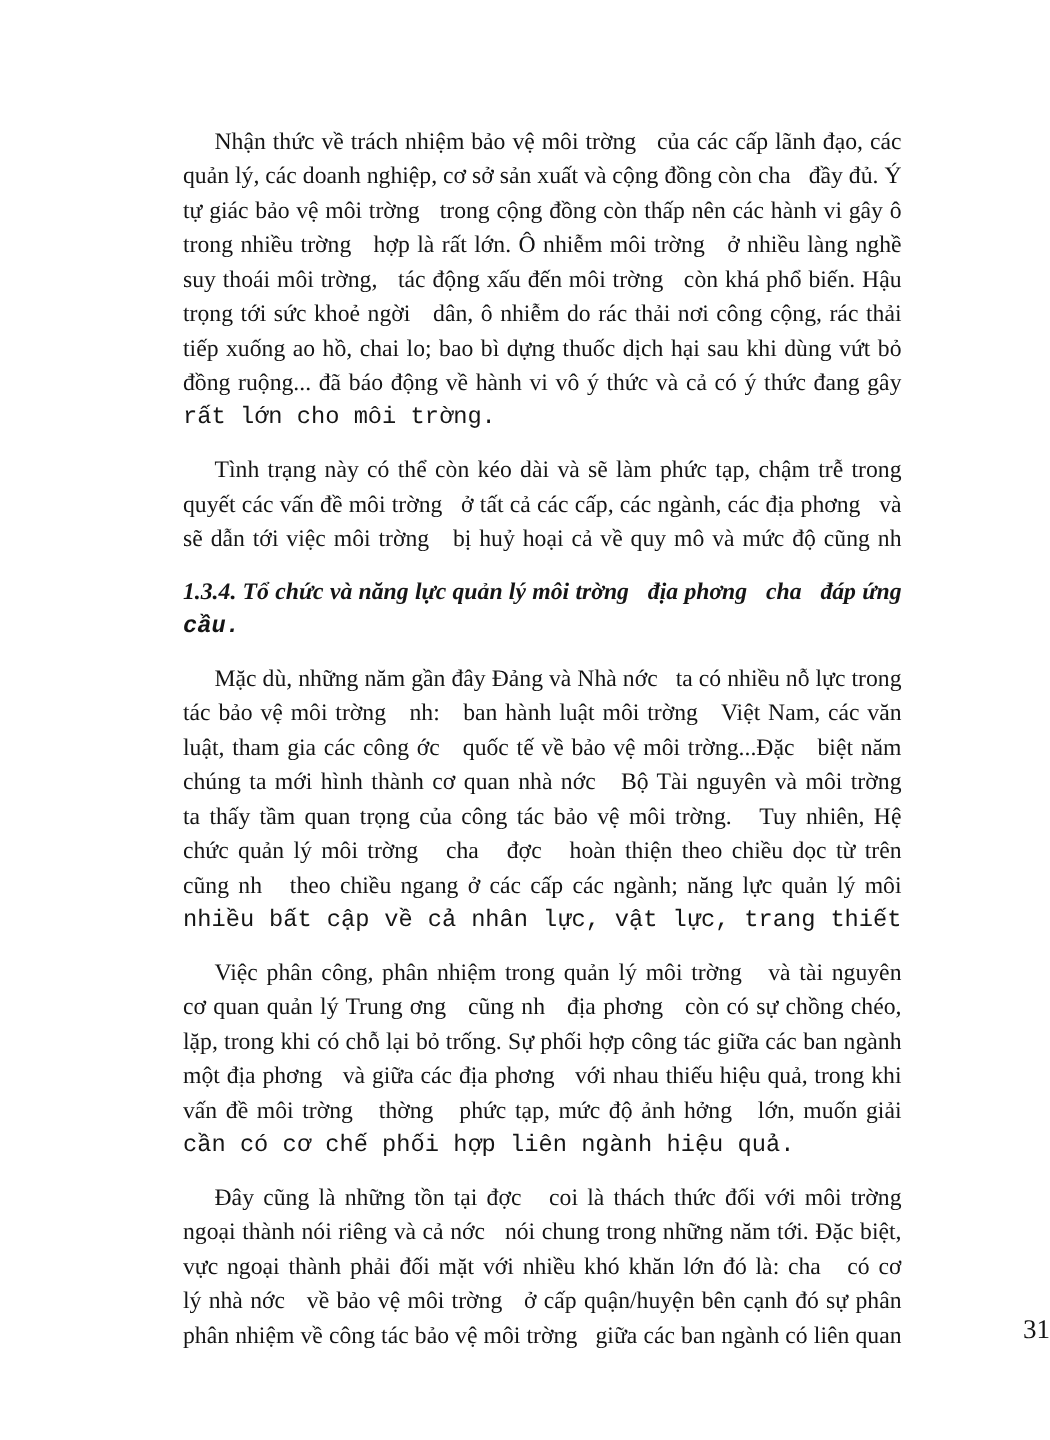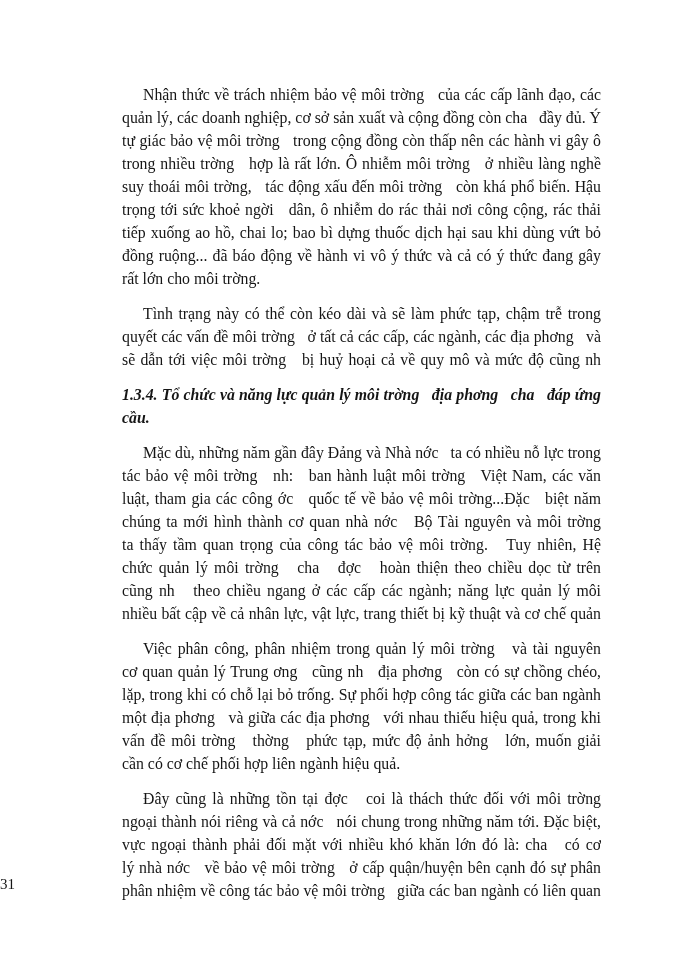--- a/index.html
+++ b/index.html
@@ -27,35 +27,36 @@
     font-size: 15.8px;
     line-height: 23px;
     height: 23px;
     overflow: hidden;
     white-space: pre-wrap;
     text-align: justify;
     text-align-last: justify;
   }
   .line.last {
     text-align-last: left;
+    font-family: Liberation Mono, monospace;
   }
   .line.indent {
     text-indent: 21px;
   }
   .heading .line {
     font-weight: bold;
     font-style: italic;
   }
   .page-number {
     position: absolute;
     left: 0;
     right: 0;
     top: 876px;
-    text-align: left;
-    font-size: 15px;
+    text-align: right;
+    font-size: 18px;
     color: #151515;
   }
 </style>
 </head>
 <body>
 
 <div class="page">
   <div class="content">
 
     <div class="para">

